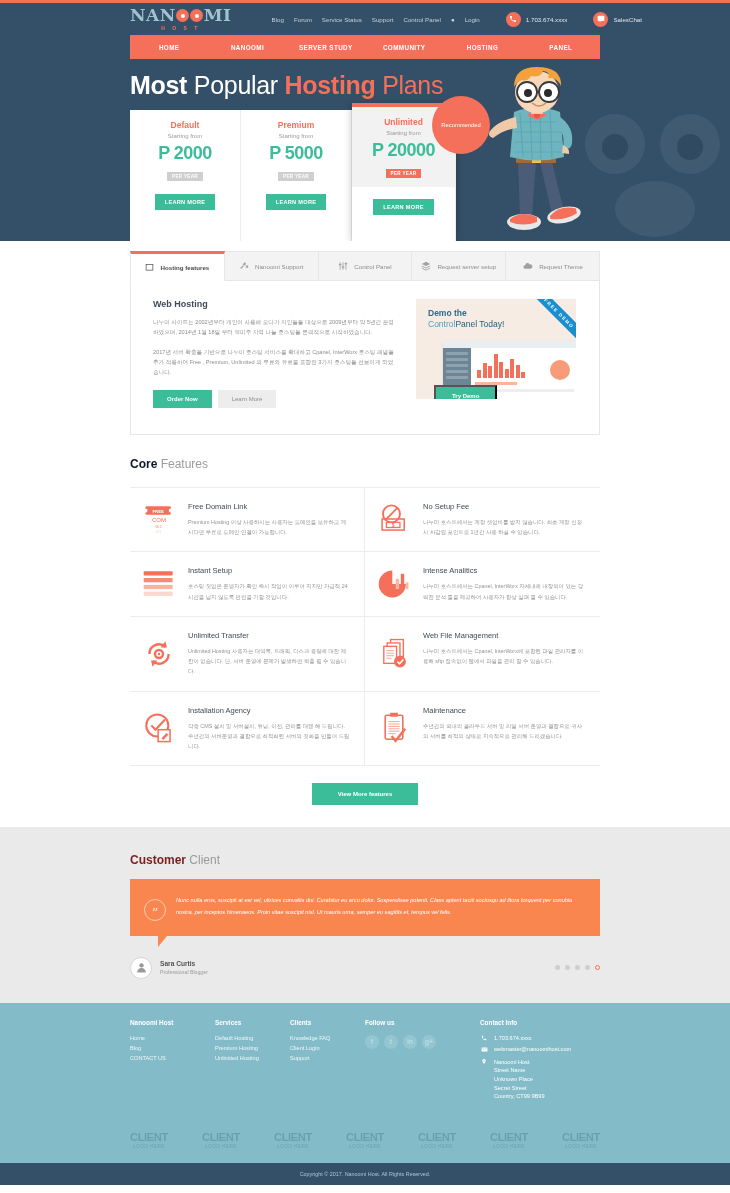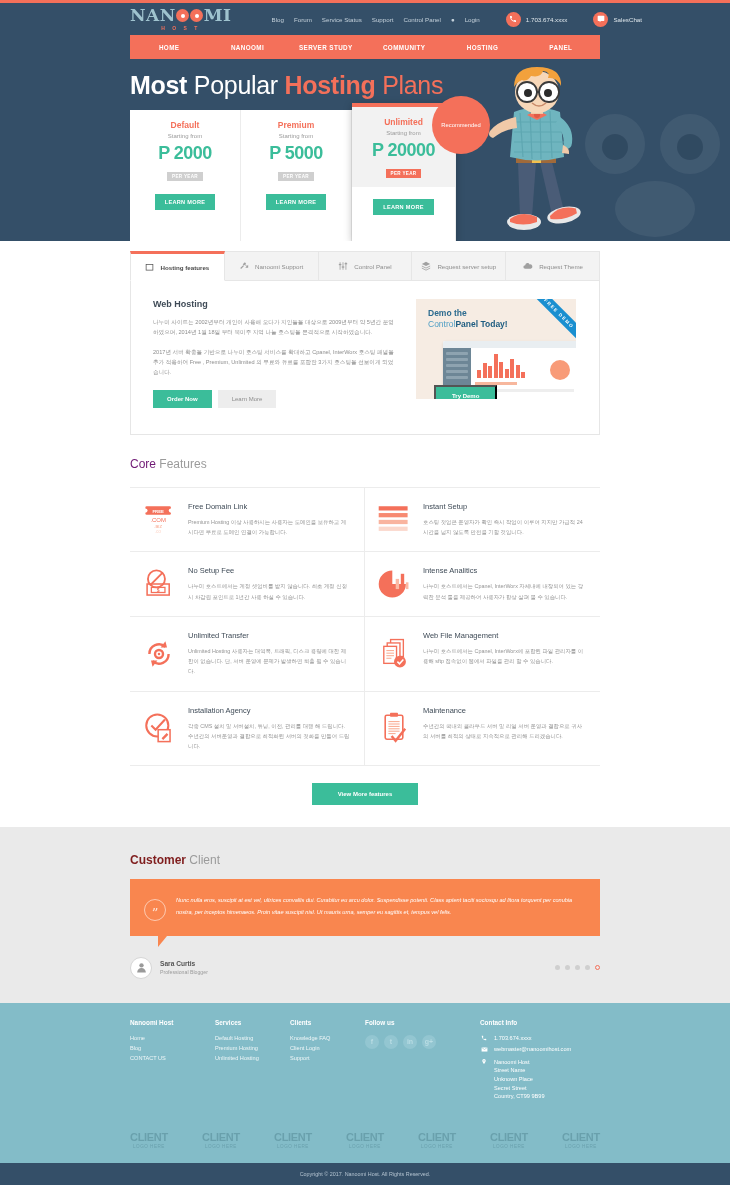--- a/index.html
+++ b/index.html
@@ -155,21 +155,21 @@
   }
   .btn-learn {
     background: #ededed; color: #8d8d8d; font-size: 6px;
     padding: 6px 14px; border: none; cursor: pointer;
   }
   .tp-right { width: 160px; position: relative; }
   .demo-card { background: #f6ece3; height: 100px; position: relative; overflow: hidden; }
   .demo-h1 { font-size: 8.5px; color: #2c6b8f; font-weight: bold; padding: 9px 0 0 12px; }
   .demo-h2 { font-size: 8.5px; padding: 1px 0 0 12px; }
   .demo-h2 .lt { color: #4f9ec4; font-weight: 300; }
-  .demo-h2 .bd { color: #1d5c80; font-weight: bold; }
+  .demo-h2 .bd { color: #1d5c80; font-weight: normal; }
   .ribbon {
     position: absolute; right: -26px; top: 9px; width: 86px; background: #1a8fd0;
     color: #fff; font-size: 4.6px; letter-spacing: 1.4px; text-align: center;
     padding: 3px 0; transform: rotate(45deg); font-weight: bold;
   }
   .browser {
     position: absolute; left: 27px; top: 42px; width: 135px; height: 60px;
     background: #fff; border-radius: 2px 0 0 0; overflow: hidden;
     box-shadow: 0 1px 3px rgba(0,0,0,0.1);
   }
@@ -185,21 +185,21 @@
   .brow { height: 3px; background: #eee; margin-top: 4px; }
   .brow.o { background: #f7b79d; width: 42%; }
   .try-demo {
     position: absolute; left: 18px; top: 86px; background: #3bbd9a; color: #fff;
     font-size: 6px; font-weight: bold; padding: 6px 16px; z-index: 5; cursor: pointer;
   }
 
   
   .core { background: #fff; padding: 22px 130px 0; }
   .core-title { font-size: 12px; color: #9b9b9b; font-weight: 300; margin-bottom: 16px; }
-  .core-title b { color: #701a75; font-weight: normal; }
+  .core-title b { color: #0f172a; font-weight: bold; }
   .fgrid { display: flex; flex-wrap: wrap; border-top: 1px solid #ececec; }
   .fcell {
     width: 50%; display: flex; gap: 10px; padding: 14px 14px 14px 10px;
     border-bottom: 1px solid #ececec;
   }
   .fcell:nth-child(odd) { border-right: 1px solid #ececec; }
   .ficon { width: 38px; flex: 0 0 38px; display: flex; align-items: center; justify-content: center; }
   .ftxt { flex: 1; }
   .ftitle { font-size: 7.5px; font-weight: normal; color: #3f4b57; margin-bottom: 6px; }
   .fdesc { font-size: 5.4px; color: #949494; line-height: 1.9; }
@@ -561,46 +561,46 @@
           </svg>
         </div>
         <div class="ftxt">
           <div class="ftitle">Free Domain Link</div>
           <div class="fdesc">Premium Hosting 이상 사용하시는 사용자는 도메인을 보유하고 계시다면 무료로 도메인 연결이 가능합니다.</div>
         </div>
       </div>
 
       <div class="fcell">
         <div class="ficon">
-          <svg width="34" height="30" viewBox="0 0 40 34">
-            <rect x="2" y="2" width="34" height="5" fill="#f4705a"></rect>
-            <rect x="2" y="10" width="34" height="5" fill="#f78a72"></rect>
-            <rect x="2" y="18" width="34" height="5" fill="#f9b49f"></rect>
-            <rect x="2" y="26" width="34" height="5" fill="#fbd8cc"></rect>
-          </svg>
-        </div>
-        <div class="ftxt">
-          <div class="ftitle">Instant Setup</div>
-          <div class="fdesc">호스팅 첫업은 운영자가 확인 즉시 작업이 이루어 지지만 가급적 24시간을 넘지 않도록 만전을 기할 것입니다.</div>
-        </div>
-      </div>
-
-      <div class="fcell">
-        <div class="ficon">
           <svg width="34" height="34" viewBox="0 0 40 40">
             <rect x="6" y="20" width="26" height="13" fill="none" stroke="#f4705a" stroke-width="1.8"></rect>
             <rect x="11" y="24" width="16" height="6" fill="none" stroke="#f4705a" stroke-width="1.5"></rect>
             <text x="19" y="29.5" font-size="6" fill="#f4705a" text-anchor="middle" font-family="Liberation Sans, sans-serif" font-weight="bold">$</text>
             <circle cx="17" cy="14" r="10" fill="none" stroke="#f4705a" stroke-width="2.2"></circle>
             <line x1="10" y1="21" x2="24" y2="7" stroke="#f4705a" stroke-width="2.2"></line>
           </svg>
         </div>
         <div class="ftxt">
           <div class="ftitle">No Setup Fee</div>
           <div class="fdesc">나누미 호스트에서는 계정 셋업비를 받지 않습니다. 최초 계정 신청시 차감원 포인트로 1년간 사용 하실 수 있습니다.</div>
+        </div>
+      </div>
+
+      <div class="fcell">
+        <div class="ficon">
+          <svg width="34" height="30" viewBox="0 0 40 34">
+            <rect x="2" y="2" width="34" height="5" fill="#f4705a"></rect>
+            <rect x="2" y="10" width="34" height="5" fill="#f78a72"></rect>
+            <rect x="2" y="18" width="34" height="5" fill="#f9b49f"></rect>
+            <rect x="2" y="26" width="34" height="5" fill="#fbd8cc"></rect>
+          </svg>
+        </div>
+        <div class="ftxt">
+          <div class="ftitle">Instant Setup</div>
+          <div class="fdesc">호스팅 첫업은 운영자가 확인 즉시 작업이 이루어 지지만 가급적 24시간을 넘지 않도록 만전을 기할 것입니다.</div>
         </div>
       </div>
 
       <div class="fcell">
         <div class="ficon">
           <svg width="34" height="34" viewBox="0 0 40 40">
             <path d="M18 20 L18 4 A16 16 0 1 0 34 20 Z" fill="#f4705a"></path>
             <rect x="22" y="14" width="4" height="12" fill="#fbb9a5"></rect>
             <rect x="28" y="8" width="4" height="18" fill="#f4705a"></rect>
             <rect x="34" y="18" width="3" height="8" fill="#fbb9a5"></rect>

